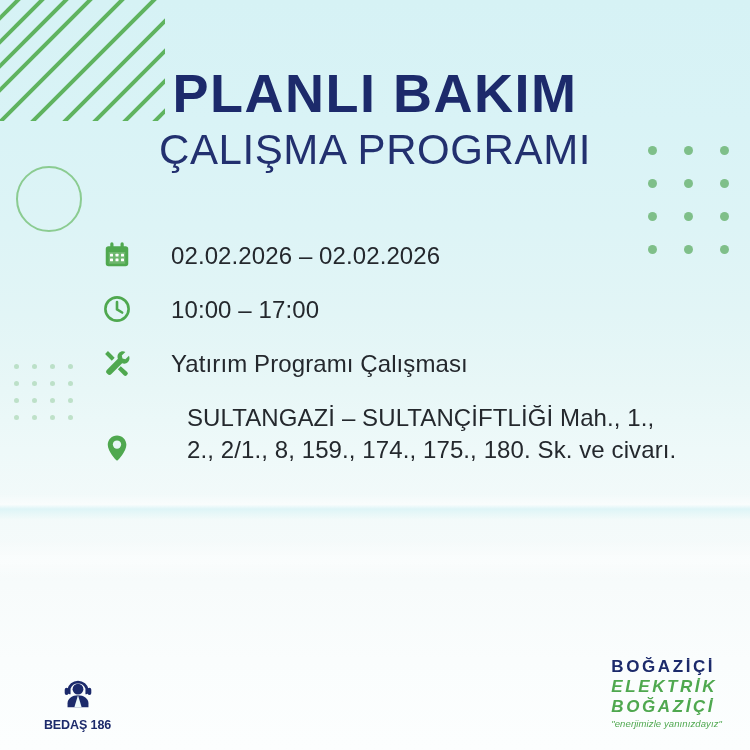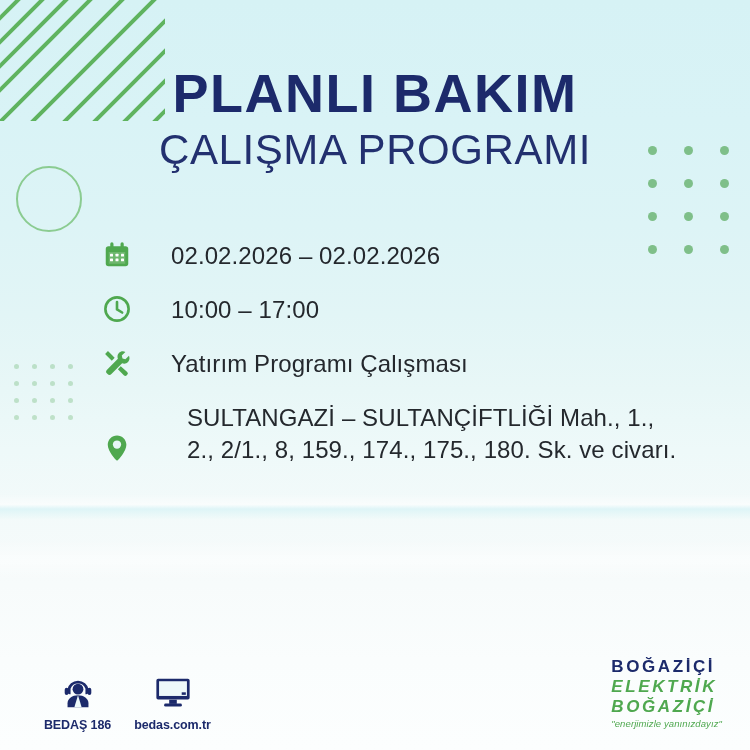--- a/index.html
+++ b/index.html
@@ -360,34 +360,20 @@
             <rect x="18" y="9.3" width="2.4" height="4.6" rx="1.2"></rect>
             <circle cx="12" cy="10.2" r="3.4"></circle>
             <path d="M12 14.1c-3.6 0-6.6 2.2-6.6 5v2.6h13.2v-2.6c0-2.8-3-5-6.6-5z"></path>
           </g>
           <path d="M12 14.1 9.7 21.7h4.6z" fill="#eef9fa"></path>
         </svg>
       </span>
       <div class="footer-label">BEDAŞ 186</div>
     </div>
 
-    <div class="footer-item">
-      <span class="footer-icon">
-        <svg width="38" height="38" viewBox="0 0 24 24" aria-hidden="true">
-          <g fill="#1c2a6b">
-            <path d="M2.6 3.6h18.8a1.1 1.1 0 0 1 1.1 1.1v10.9a1.1 1.1 0 0 1-1.1 1.1H2.6a1.1 1.1 0 0 1-1.1-1.1V4.7a1.1 1.1 0 0 1 1.1-1.1z"></path>
-            <rect x="9.6" y="16.9" width="4.8" height="2.6"></rect>
-            <rect x="6.4" y="19.3" width="11.2" height="1.9" rx=".9"></rect>
-          </g>
-          <rect x="3.2" y="5.2" width="17.6" height="9.3" fill="#eef9fa"></rect>
-          <rect x="17.5" y="12.2" width="2.6" height="1.6" fill="#1c2a6b"></rect>
-        </svg>
-      </span>
-      <div class="footer-label">bedas.com.tr</div>
-    </div>
 
 
   </div>
 
   <div class="brand">
     <div class="b1">BOĞAZİÇİ</div>
     <div class="b2">ELEKTRİK</div>
     <div class="b3">BOĞAZİÇİ</div>
     <div class="slogan">"enerjimizle yanınızdayız"</div>
   </div>

